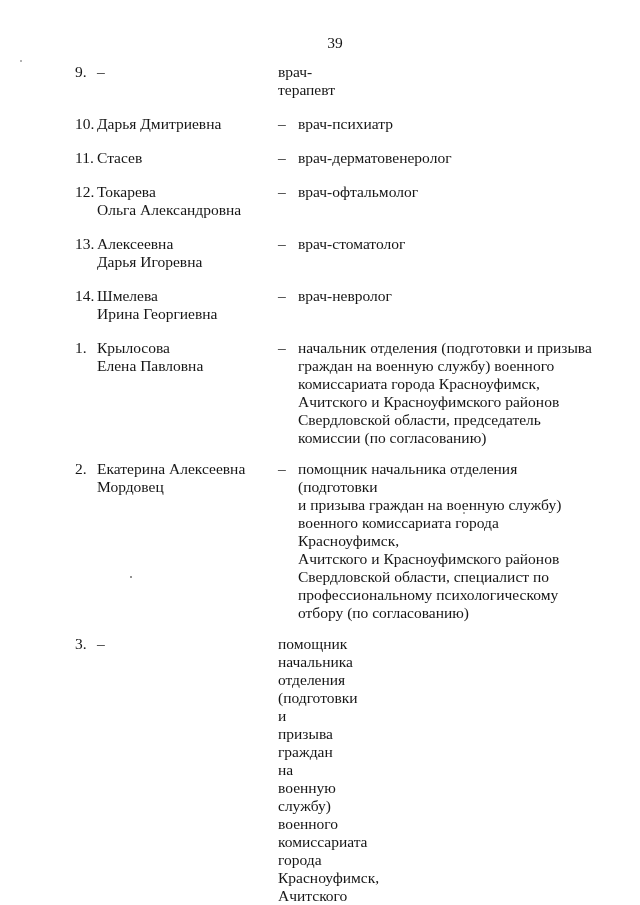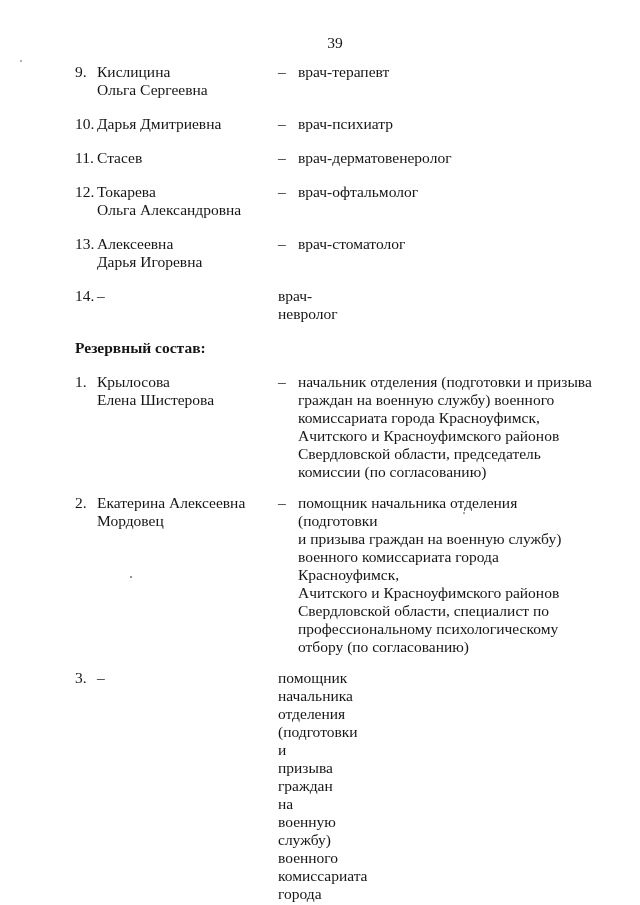--- a/index.html
+++ b/index.html
@@ -56,24 +56,20 @@
 <div class="speck speck-3"></div>
 
 <div class="content">
 
   <div class="pagenum">39</div>
 
   <div class="doctors-list">
 
     <div class="row doctor-row">
       <span class="num">9.</span>
-      <span class="nm">
-        <span>Кислицина</span>
-        <span>Ольга Сергеевна</span>
-      </span>
       <span class="dash">–</span>
       <span class="pos">врач-терапевт</span>
     </div>
 
     <div class="row doctor-row">
       <span class="num">10.</span>
       <span class="nm">
         <span>Дарья Дмитриевна</span>
       </span>
       <span class="dash">–</span>
@@ -104,35 +100,38 @@
       <span class="nm">
         <span>Алексеевна</span>
         <span>Дарья Игоревна</span>
       </span>
       <span class="dash">–</span>
       <span class="pos">врач-стоматолог</span>
     </div>
 
     <div class="row doctor-row">
       <span class="num">14.</span>
+      <span class="nm">
+        <span>Шмелева</span>
+        <span>Ирина Георгиевна</span>
+      </span>
       <span class="dash">–</span>
       <span class="pos">врач-невролог</span>
     </div>
 
   </div>
 
-  <div class="reserve-header">Резервный состав:</div>
 
   <div class="reserve-list">
 
     <div class="row reserve-row">
       <span class="num">1.</span>
       <span class="nm">
         <span>Крылосова</span>
-        <span>Елена Шистерова</span>
+        <span>Елена Павловна</span>
       </span>
       <span class="dash">–</span>
       <span class="pos">начальник отделения (подготовки и призыва
 граждан на военную службу) военного
 комиссариата города Красноуфимск,
 Ачитского и Красноуфимского районов
 Свердловской области, председатель
 комиссии (по согласованию)</span>
     </div>
 

